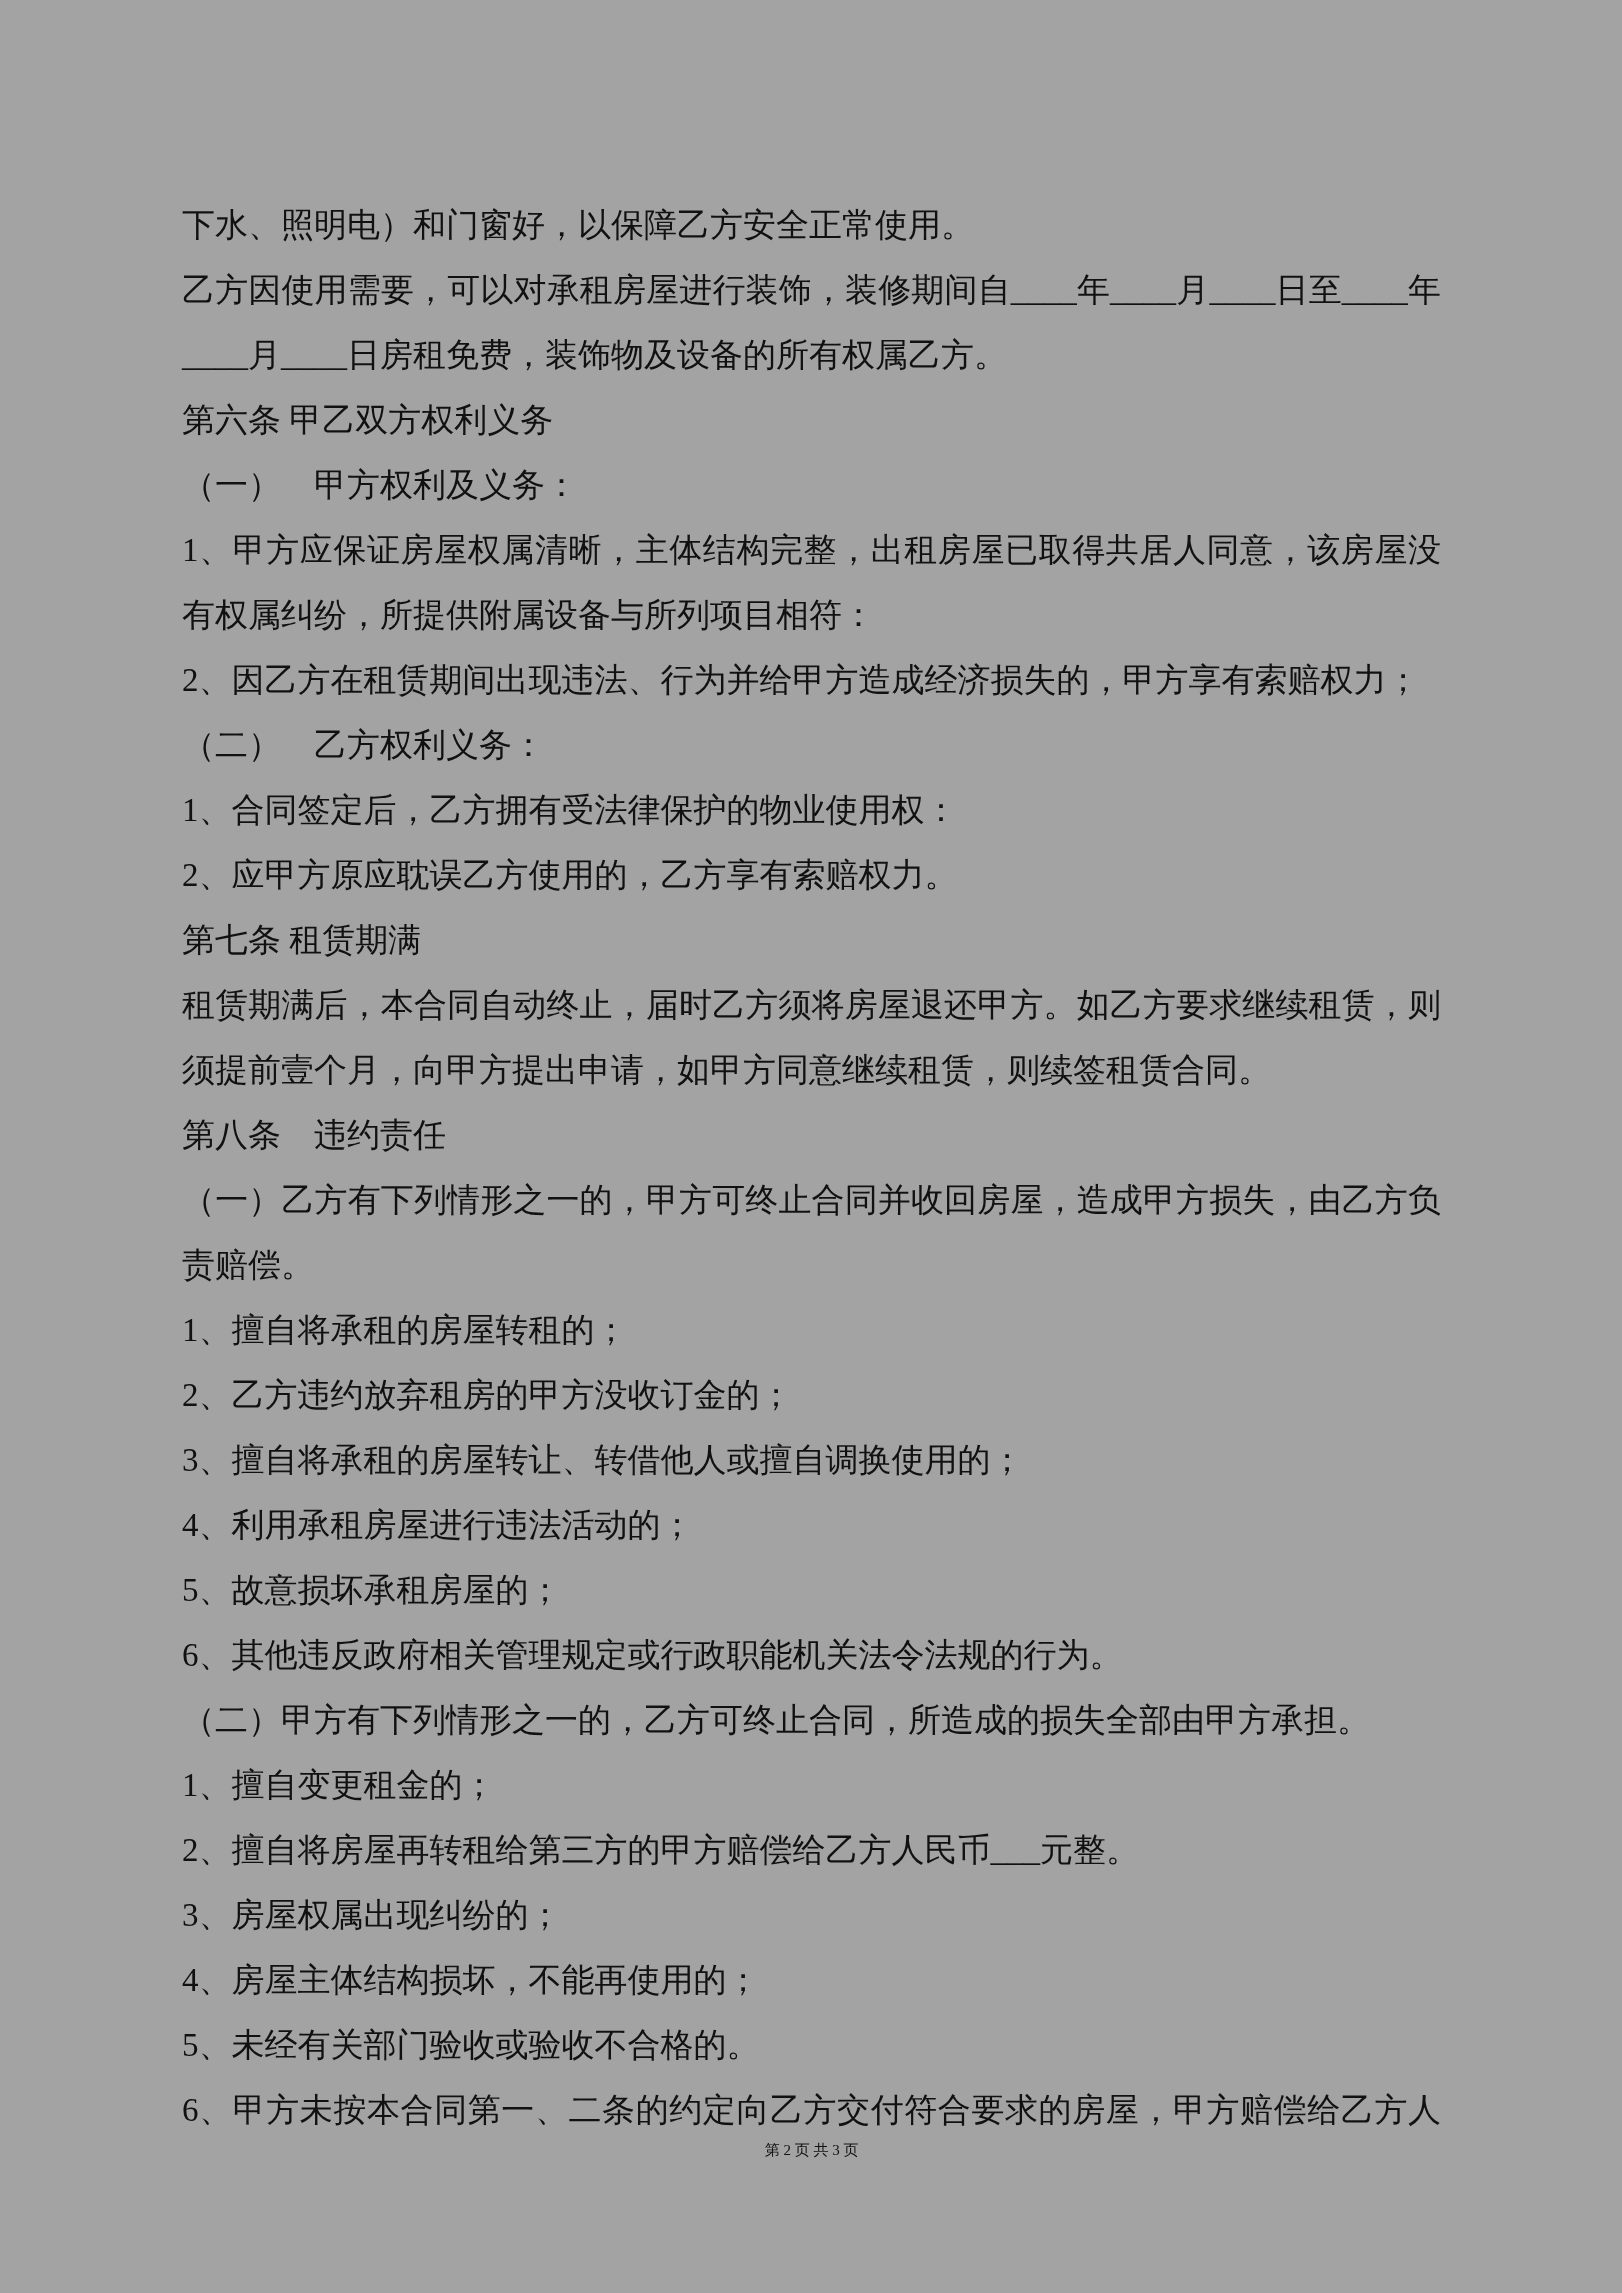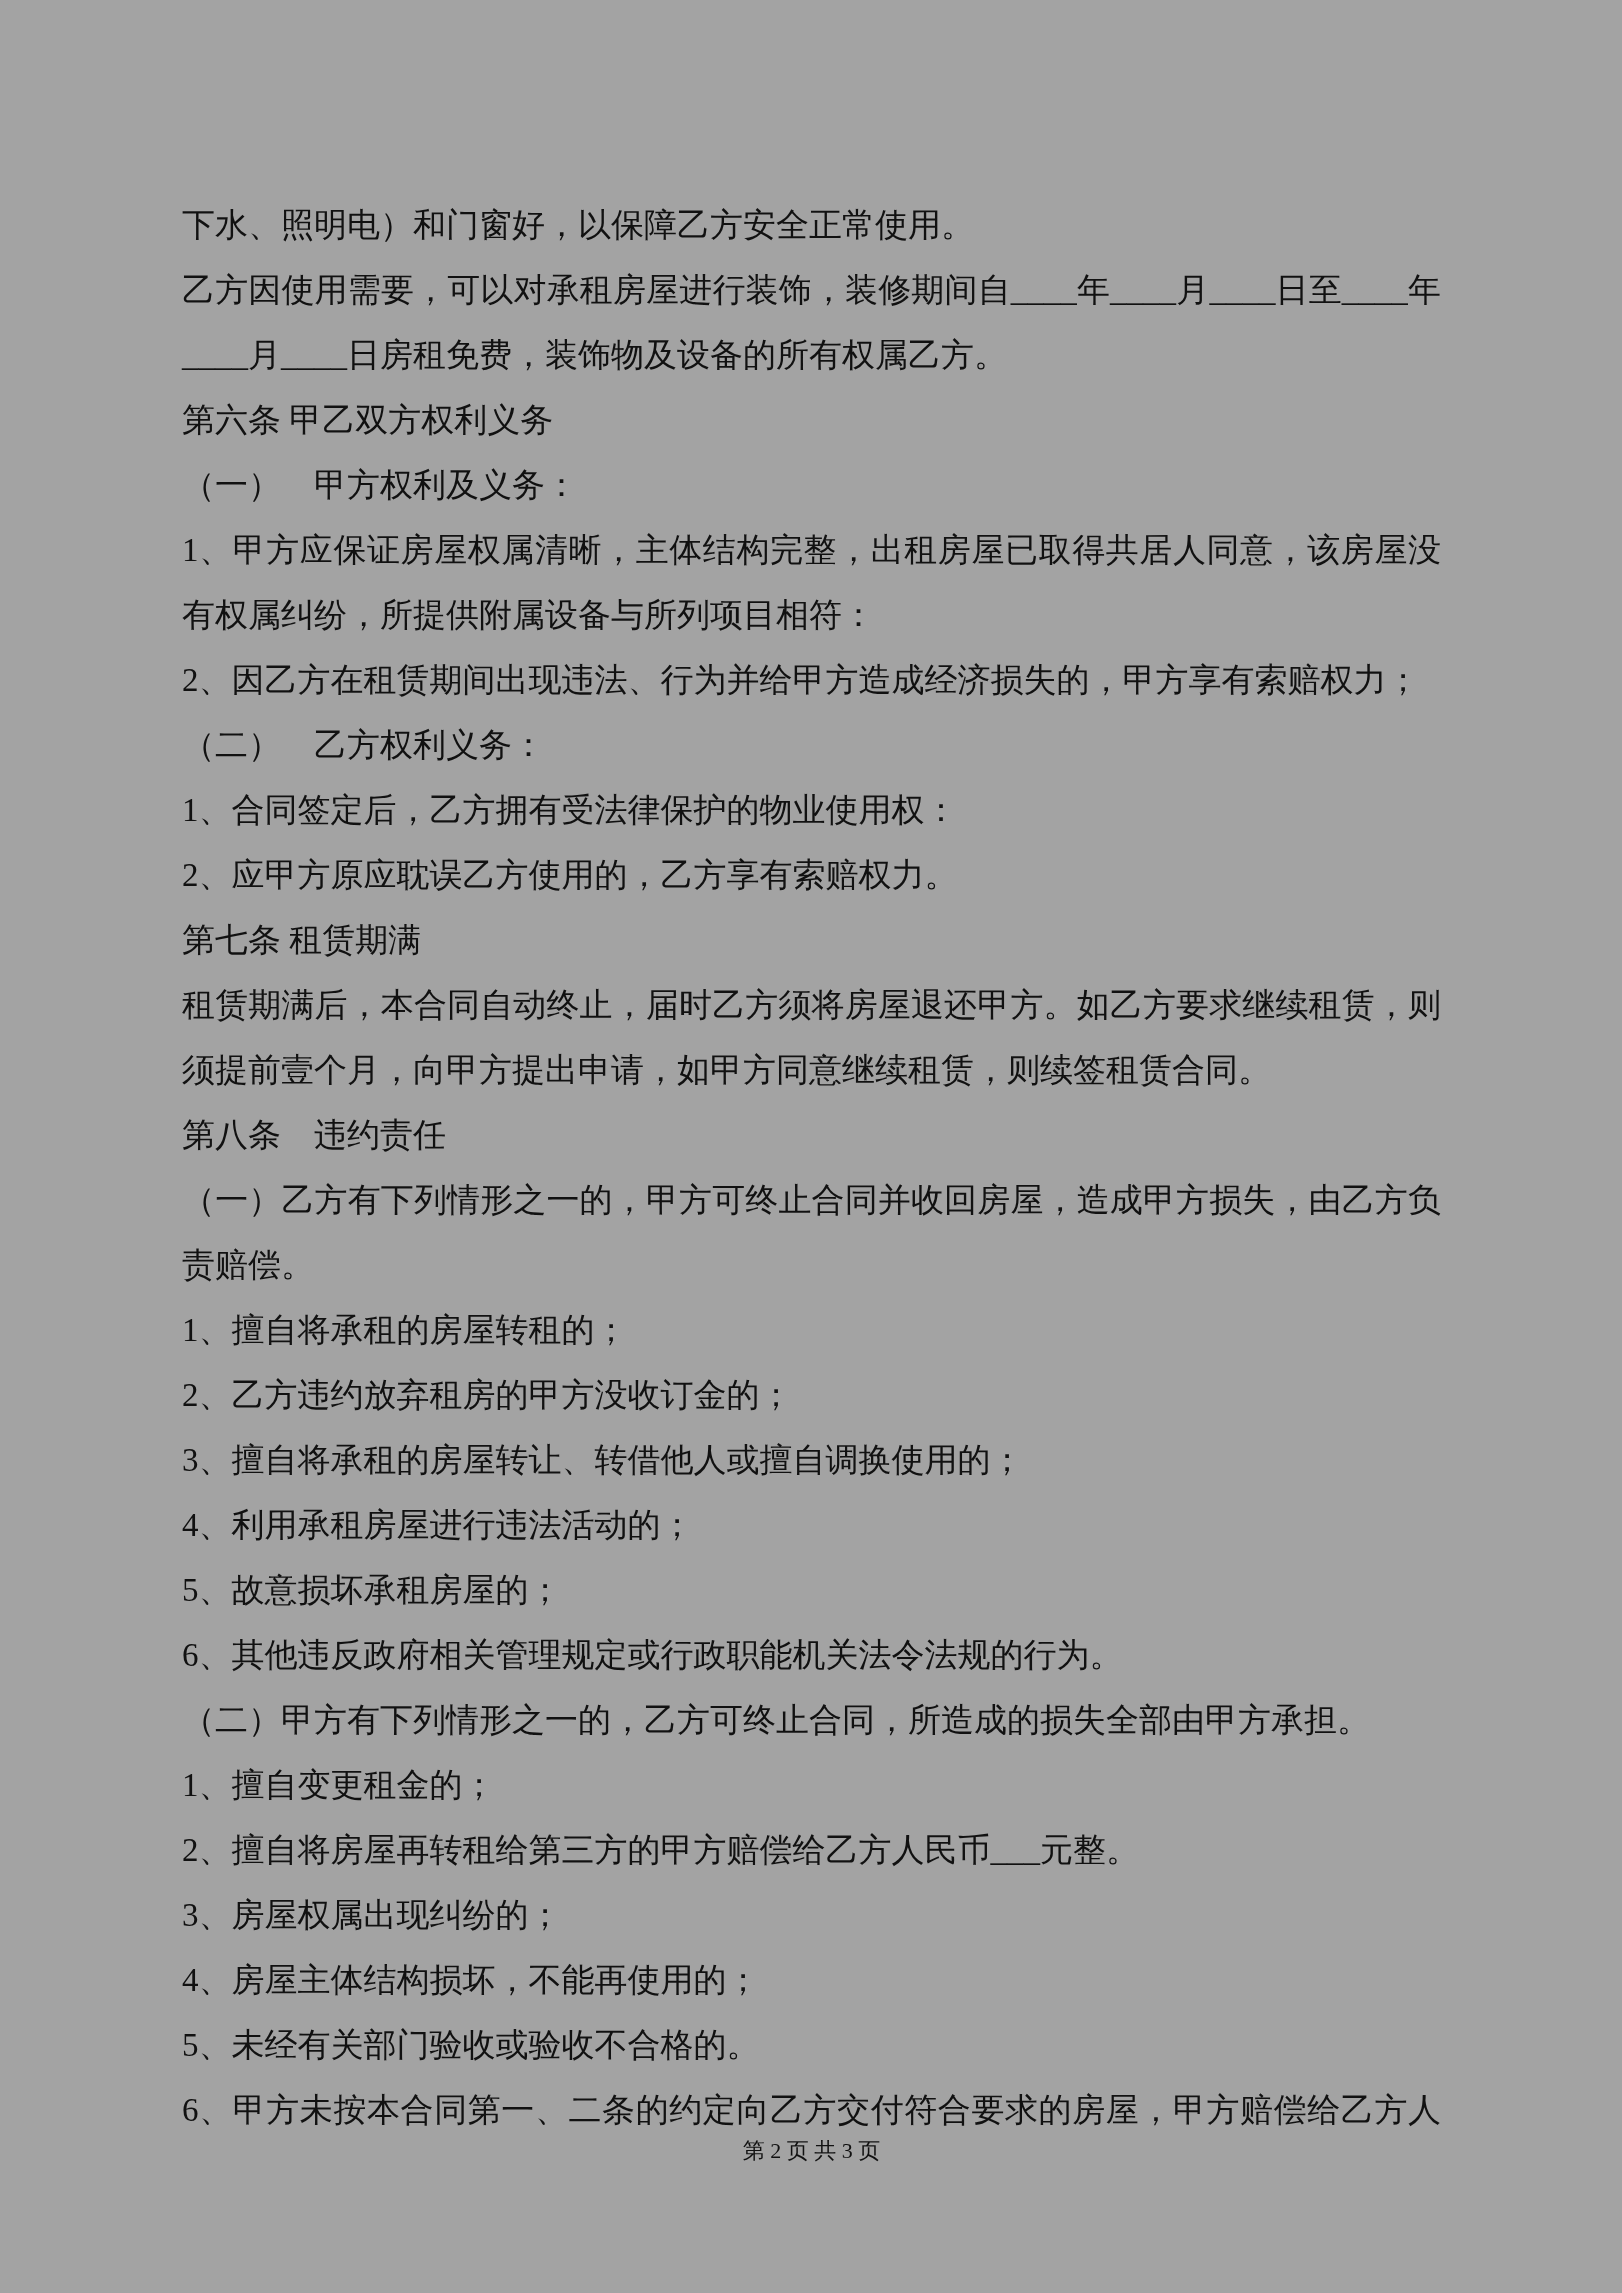--- a/index.html
+++ b/index.html
@@ -35,21 +35,21 @@
     text-align-last: justify;
     text-justify: inter-character;
     font-family: Liberation Serif, serif;
   }
   .footer {
     position: absolute;
     top: 2137px;
     left: 0;
     width: 1623px;
     text-align: center;
-    font-size: 22px;
+    font-size: 15px;
     line-height: 27px;
     color: #111111;
   }
 </style>
 </head>
 <body>
 
 <div class="page">
   <div class="content"><div class="line">下水、照明电）和门窗好，以保障乙方安全正常使用。</div><div class="line fill">乙方因使用需要，可以对承租房屋进行装饰，装修期间自____年____月____日至____年</div><div class="line">____月____日房租免费，装饰物及设备的所有权属乙方。</div><div class="line">第六条 甲乙双方权利义务</div><div class="line">（一）　甲方权利及义务：</div><div class="line fill">1、甲方应保证房屋权属清晰，主体结构完整，出租房屋已取得共居人同意，该房屋没</div><div class="line">有权属纠纷，所提供附属设备与所列项目相符：</div><div class="line">2、因乙方在租赁期间出现违法、行为并给甲方造成经济损失的，甲方享有索赔权力；</div><div class="line">（二）　乙方权利义务：</div><div class="line">1、合同签定后，乙方拥有受法律保护的物业使用权：</div><div class="line">2、应甲方原应耽误乙方使用的，乙方享有索赔权力。</div><div class="line">第七条 租赁期满</div><div class="line fill">租赁期满后，本合同自动终止，届时乙方须将房屋退还甲方。如乙方要求继续租赁，则</div><div class="line">须提前壹个月，向甲方提出申请，如甲方同意继续租赁，则续签租赁合同。</div><div class="line">第八条　违约责任</div><div class="line fill">（一）乙方有下列情形之一的，甲方可终止合同并收回房屋，造成甲方损失，由乙方负</div><div class="line">责赔偿。</div><div class="line">1、擅自将承租的房屋转租的；</div><div class="line">2、乙方违约放弃租房的甲方没收订金的；</div><div class="line">3、擅自将承租的房屋转让、转借他人或擅自调换使用的；</div><div class="line">4、利用承租房屋进行违法活动的；</div><div class="line">5、故意损坏承租房屋的；</div><div class="line">6、其他违反政府相关管理规定或行政职能机关法令法规的行为。</div><div class="line">（二）甲方有下列情形之一的，乙方可终止合同，所造成的损失全部由甲方承担。</div><div class="line">1、擅自变更租金的；</div><div class="line">2、擅自将房屋再转租给第三方的甲方赔偿给乙方人民币___元整。</div><div class="line">3、房屋权属出现纠纷的；</div><div class="line">4、房屋主体结构损坏，不能再使用的；</div><div class="line">5、未经有关部门验收或验收不合格的。</div><div class="line fill">6、甲方未按本合同第一、二条的约定向乙方交付符合要求的房屋，甲方赔偿给乙方人</div></div>
   <div class="footer">第 2 页 共 3 页</div>

